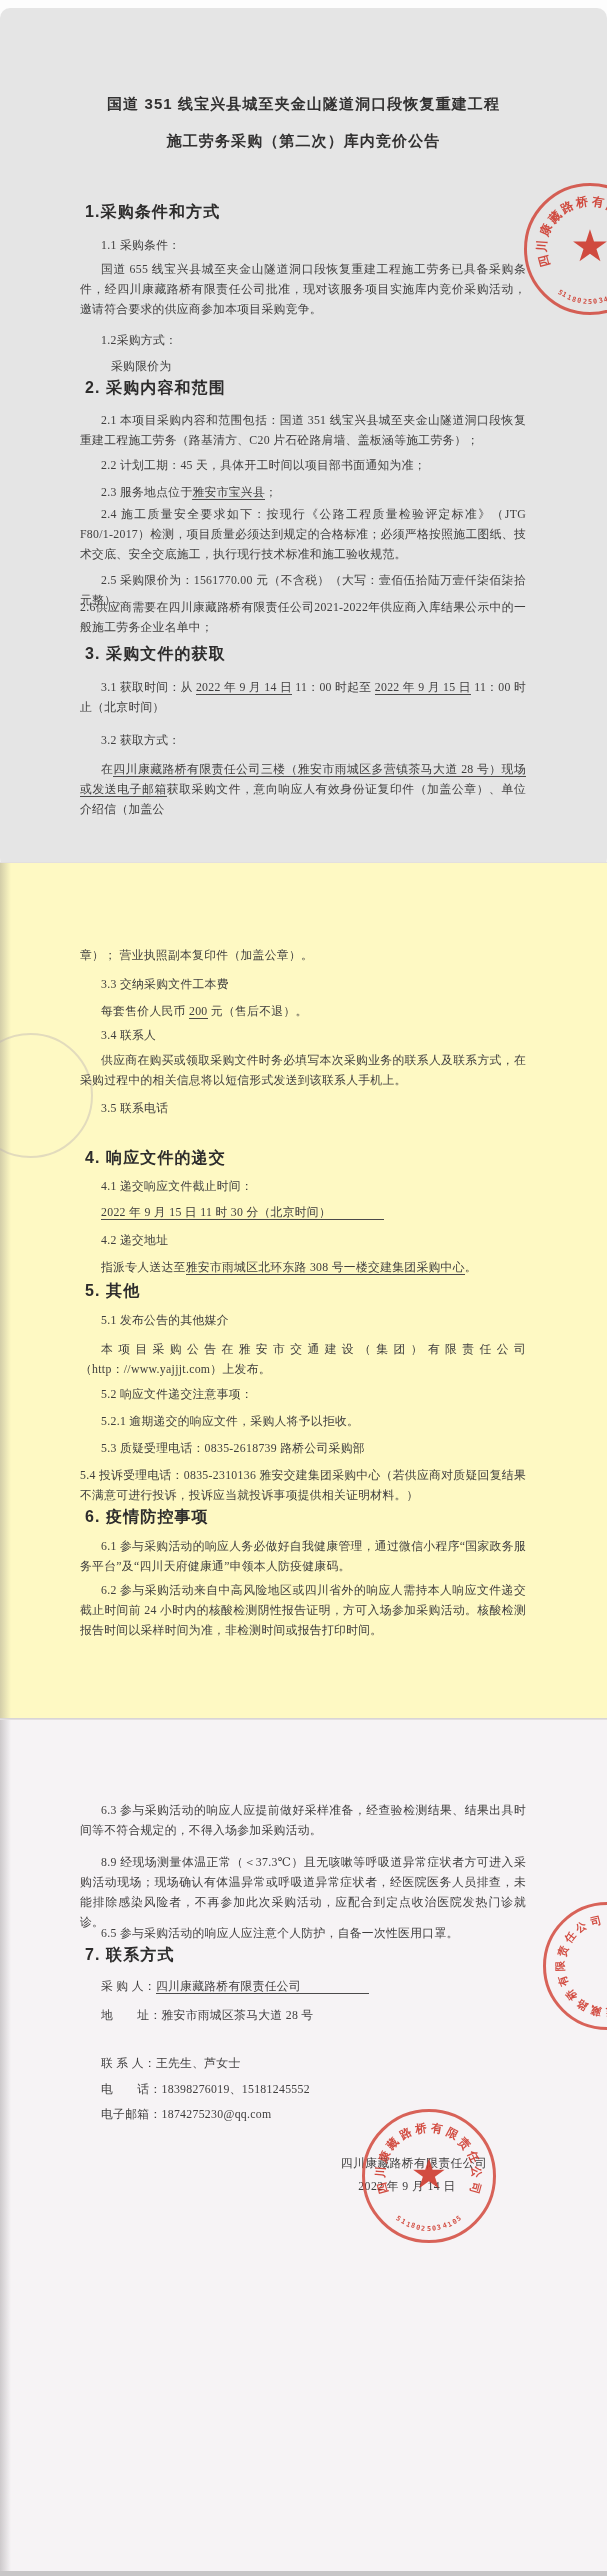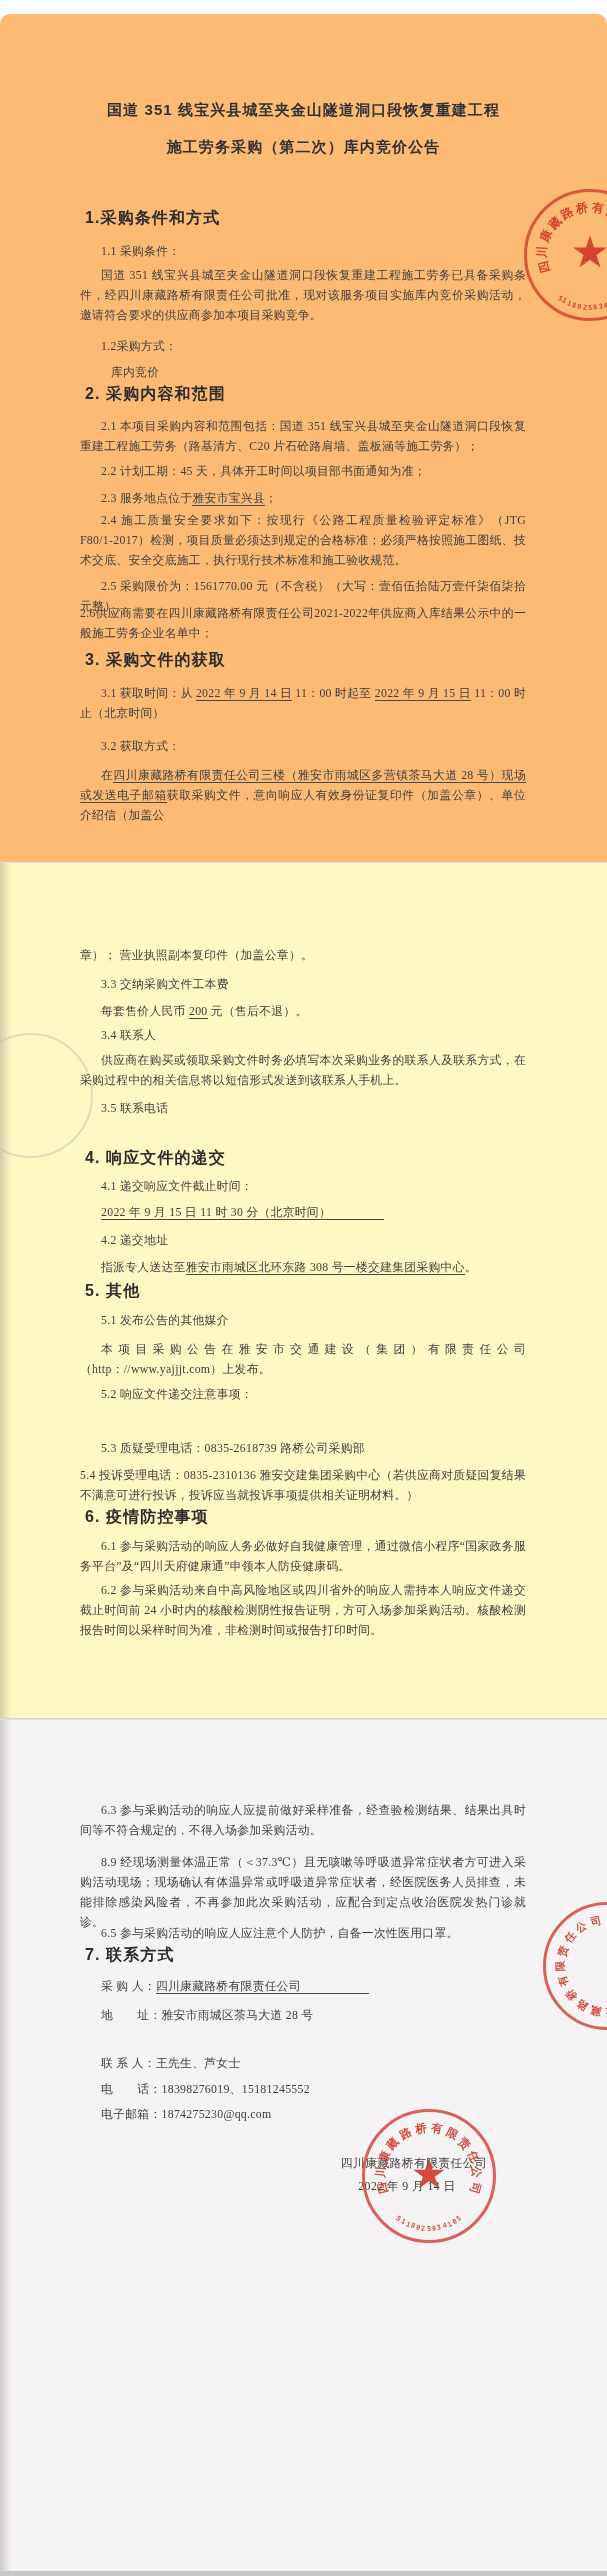--- a/index.html
+++ b/index.html
@@ -1,19 +1,19 @@
 <!DOCTYPE html>
 <html style="font-size:12px"><head>
 <meta charset="utf-8">
 <style>
   html,body{margin:0;padding:0;background:#ffffff;}
   body{width:607px;font-family:"Liberation Serif","DejaVu Serif",serif;}
   #canvas{position:relative;width:607px;height:2576px;background:#fdfdfd;overflow:hidden;}
   .page{position:absolute;left:0;width:607px;overflow:hidden;}
-  #page1{top:14px;height:859px;background:#fdba74;border-bottom:0.8px solid #dedadb;border-radius:10px;}
+  #page1{top:8px;height:859px;background:#e5e5e5;border-bottom:0.8px solid #dedadb;border-radius:10px;}
   #page2{top:862px;height:855px;background:#fef9c3;border-top:0.8px solid #e2dfe0;border-bottom:0.8px solid #d8d5d6;}
   #page3{top:1719px;height:852px;background:#f6f3f5;border-top:0.8px solid #e2dfe0;}
   #page2::before,#page3::before{content:"";position:absolute;left:0;top:0;bottom:0;width:10.6px;
     background:linear-gradient(90deg,rgba(110,104,106,.30),rgba(110,104,106,0));}
   .bottom-edge{position:absolute;top:2571px;left:0;width:607px;height:4.6px;background:#c8c6c7;}
   .title{position:absolute;left:0;width:607px;text-align:center;font-weight:bold;font-size:15px;
     color:#323131;font-family:"Liberation Sans","DejaVu Sans",sans-serif;letter-spacing:1.1px;}
   .h{position:absolute;left:85px;font-family:"Liberation Sans","DejaVu Sans",sans-serif;
     font-weight:bold;font-size:16px;color:#2d2c2c;letter-spacing:1.1px;}
   .blk{position:absolute;left:80px;width:446px;font-size:11.8px;line-height:20px;color:#3f3e3e;
@@ -36,23 +36,23 @@
 <body>
 
 <div id="canvas">
 
   <div class="page" id="page1">
     <div class="title" style="top:87px">国道 351 线宝兴县城至夹金山隧道洞口段恢复重建工程</div>
     <div class="title" style="top:124px">施工劳务采购（第二次）库内竞价公告</div>
 
     <div class="h" style="top:194px">1.采购条件和方式</div>
     <div class="blk ind" style="top:227px">1.1 采购条件：</div>
-    <div class="blk ind" style="top:251px">国道 351 线宝兴县城至夹金山隧道洞口段恢复重建工程施工劳务已具备采购条件，经四川康藏路桥有限责任公司批准，现对该服务项目实施库内竞价采购活动，邀请符合要求的供应商参加本项目采购竞争。</div>
+    <div class="blk ind" style="top:251px">国道 655 线宝兴县城至夹金山隧道洞口段恢复重建工程施工劳务已具备采购条件，经四川康藏路桥有限责任公司批准，现对该服务项目实施库内竞价采购活动，邀请符合要求的供应商参加本项目采购竞争。</div>
     <div class="blk ind" style="top:322px">1.2采购方式：</div>
-    <div class="blk ind41" style="top:348px">库内竞价</div>
+    <div class="blk ind41" style="top:348px">采购限价为</div>
 
     <div class="h" style="top:370px">2. 采购内容和范围</div>
     <div class="blk ind" style="top:402px">2.1 本项目采购内容和范围包括：国道 351 线宝兴县城至夹金山隧道洞口段恢复重建工程施工劳务（路基清方、C20 片石砼路肩墙、盖板涵等施工劳务）；</div>
     <div class="blk ind" style="top:447px">2.2 计划工期：45 天，具体开工时间以项目部书面通知为准；</div>
     <div class="blk ind" style="top:474px"><span>2.3 服务地点位于</span><span class="u">雅安市宝兴县</span><span>；</span></div>
     <div class="blk ind" style="top:496px">2.4 施工质量安全要求如下：按现行《公路工程质量检验评定标准》（JTG F80/1-2017）检测，项目质量必须达到规定的合格标准；必须严格按照施工图纸、技术交底、安全交底施工，执行现行技术标准和施工验收规范。</div>
     <div class="blk ind" style="top:562px">2.5 采购限价为：1561770.00 元（不含税）（大写：壹佰伍拾陆万壹仟柒佰柒拾元整）。</div>
     <div class="blk" style="top:589px">2.6供应商需要在四川康藏路桥有限责任公司2021-2022年供应商入库结果公示中的一般施工劳务企业名单中；</div>
 
     <div class="h" style="top:636px">3. 采购文件的获取</div>
@@ -96,20 +96,21 @@
     <div class="h" style="top:285px">4. 响应文件的递交</div>
     <div class="blk ind" style="top:313px">4.1 递交响应文件截止时间：</div>
     <div class="blk ind" style="top:339px"><span class="u-pad70">2022 年 9 月 15 日 11 时 30 分（北京时间）</span></div>
     <div class="blk ind" style="top:367px">4.2 递交地址</div>
     <div class="blk ind" style="top:394px"><span>指派专人送达至</span><span class="u">雅安市雨城区北环东路 308 号一楼交建集团采购中心</span><span>。</span></div>
 
     <div class="h" style="top:418px">5. 其他</div>
     <div class="blk ind" style="top:447px">5.1 发布公告的其他媒介</div>
     <div class="blk ind" style="top:476px">本项目采购公告在雅安市交通建设（集团）有限责任公司（http：//www.yajjjt.com）上发布。</div>
     <div class="blk ind" style="top:521px">5.2 响应文件递交注意事项：</div>
+    <div class="blk ind" style="top:548px">5.2.1 逾期递交的响应文件，采购人将予以拒收。</div>
     <div class="blk ind" style="top:575px">5.3 质疑受理电话：0835-2618739 路桥公司采购部</div>
     <div class="blk" style="top:602px">5.4 投诉受理电话：0835-2310136 雅安交建集团采购中心（若供应商对质疑回复结果不满意可进行投诉，投诉应当就投诉事项提供相关证明材料。）</div>
 
     <div class="h" style="top:644px">6. 疫情防控事项</div>
     <div class="blk ind" style="top:673px">6.1 参与采购活动的响应人务必做好自我健康管理，通过微信小程序“国家政务服务平台”及“四川天府健康通”申领本人防疫健康码。</div>
     <div class="blk ind" style="top:717px">6.2 参与采购活动来自中高风险地区或四川省外的响应人需持本人响应文件递交截止时间前 24 小时内的核酸检测阴性报告证明，方可入场参加采购活动。核酸检测报告时间以采样时间为准，非检测时间或报告打印时间。</div>
   </div>
 
   <div class="page" id="page3">
     <div class="blk ind" style="top:80px">6.3 参与采购活动的响应人应提前做好采样准备，经查验检测结果、结果出具时间等不符合规定的，不得入场参加采购活动。</div>

